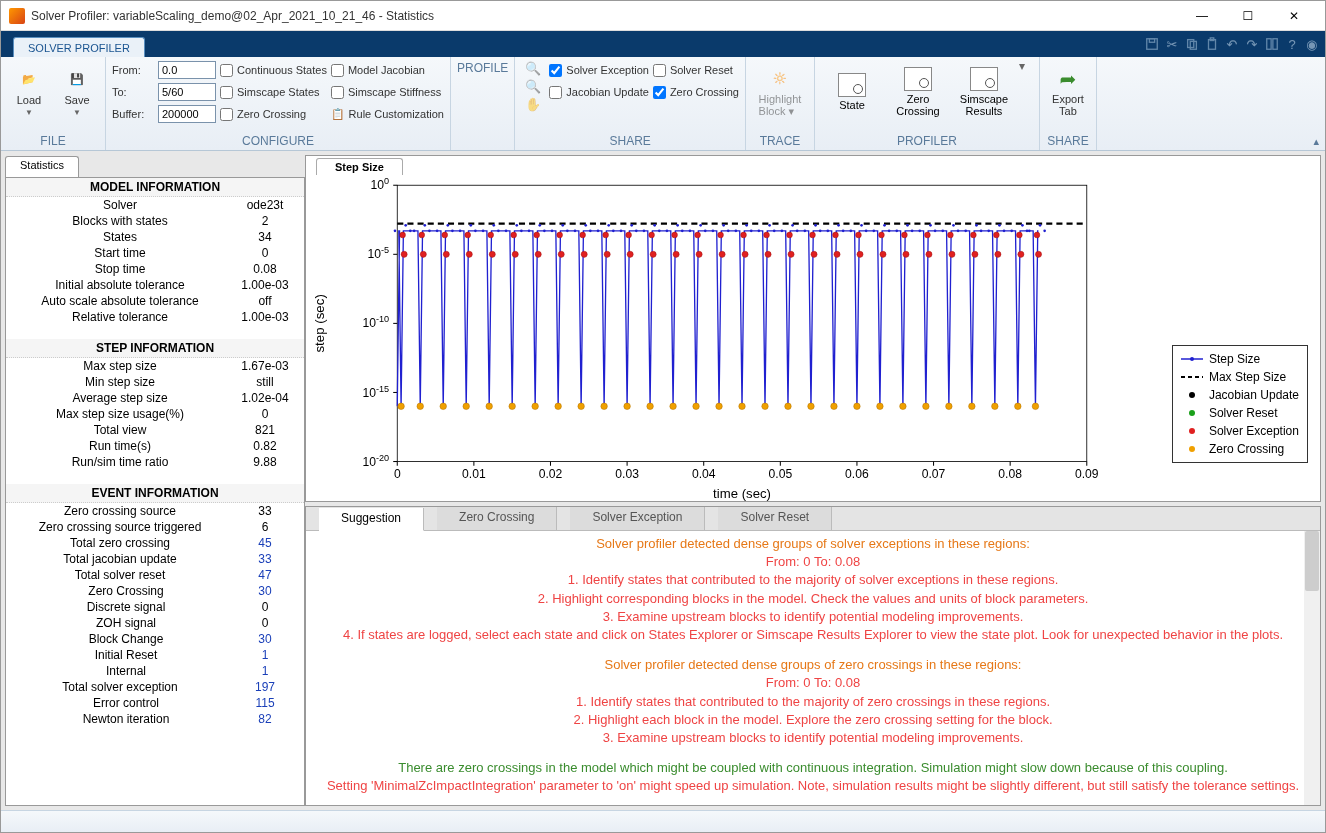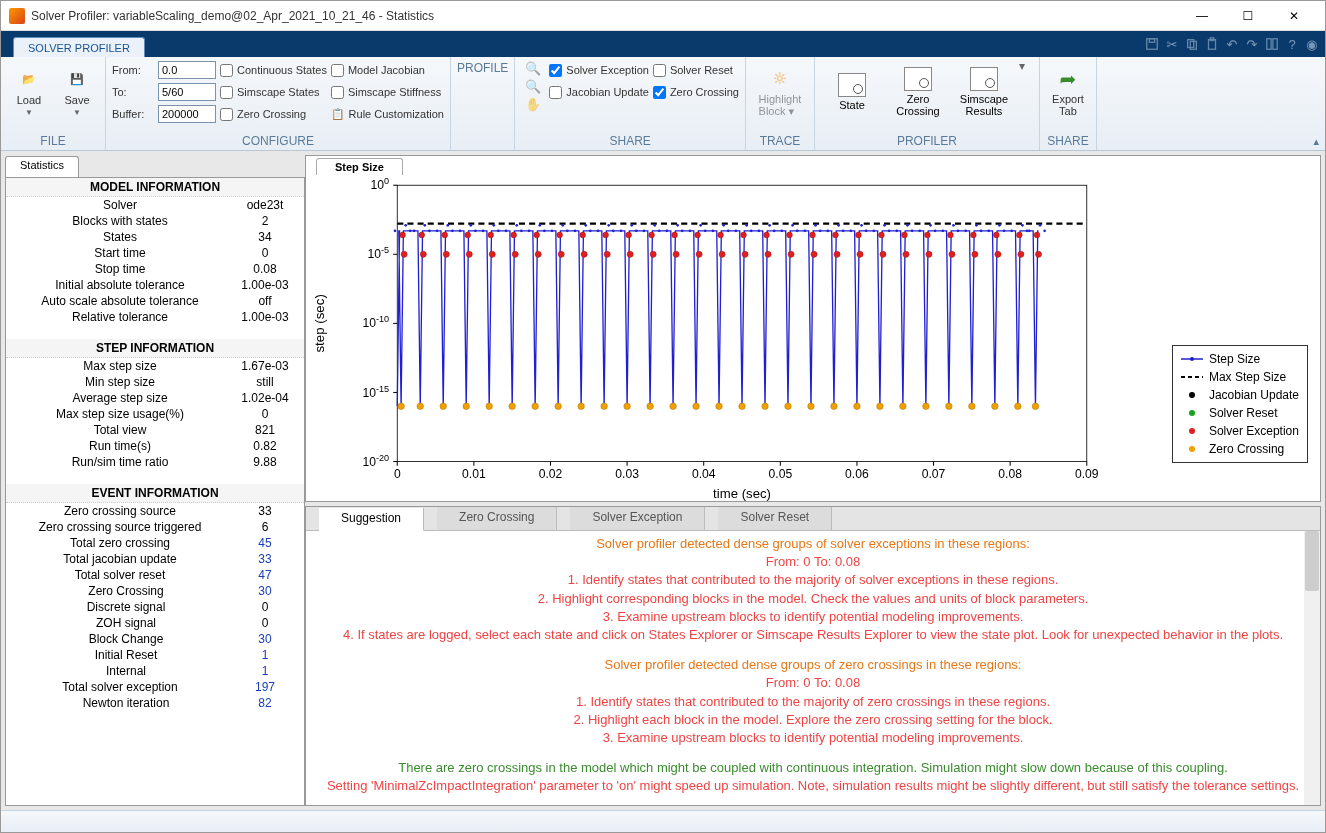--- a/index.html
+++ b/index.html
@@ -374,20 +374,24 @@
               <div class="k">Initial Reset</div>
               <div class="v link">1</div>
             </div>
             <div class="stats-row indent">
               <div class="k">Internal</div>
               <div class="v link">1</div>
             </div>
             <div class="stats-row">
               <div class="k">Total solver exception</div>
               <div class="v link">197</div>
+            </div>
+            <div class="stats-row indent">
+              <div class="k">Error control</div>
+              <div class="v link">115</div>
             </div>
             <div class="stats-row indent">
               <div class="k">Newton iteration</div>
               <div class="v link">82</div>
             </div>
           </div>
       </div>
     </div>
 
     <div class="right-panel">

